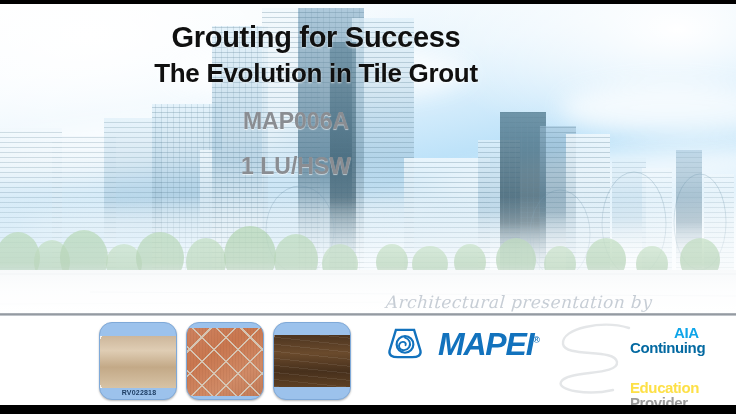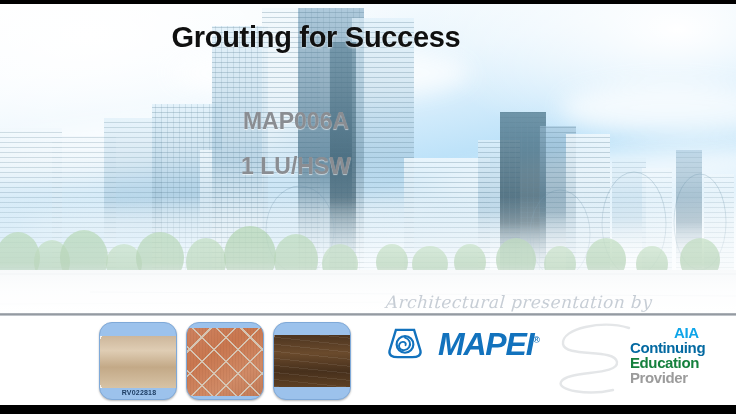--- a/index.html
+++ b/index.html
@@ -157,21 +157,21 @@
   .mapei-reg{ font-size:9px; vertical-align:super; font-style:normal; }
 
   
   .swirl{ position:absolute; left:543px; top:318px; z-index:46; opacity:.33; }
 
   
   .aia{ position:absolute; left:630px; top:325px; z-index:52; line-height:1.0; }
   .aia div{ font-weight:bold; letter-spacing:-0.4px; }
   .aia-1{ font-size:15px; color:#0ea5e9;margin-left:44px; }
   .aia-2{ font-size:15px; color:#0369a1; }
-  .aia-3{ font-size:15px; color:#15803d; }
+  .aia-3{ font-size:15px; color:#fde047;margin-top:25px; }
   .aia-4{ font-size:15px; color:#9b9b9b; }
 </style>
 </head>
 <body>
 
 <div id="slide">
 
   <div class="bar-top"></div>
 
   <div class="hero">
@@ -308,20 +308,21 @@
       <line x1="0" y1="266" x2="736" y2="266" stroke="#c9d3da" stroke-width="1" opacity=".7"></line>
       <line x1="90" y1="284" x2="736" y2="288" stroke="#d7dfe5" stroke-width="1" opacity=".8"></line>
       <line x1="0" y1="296" x2="420" y2="294" stroke="#e2e8ec" stroke-width="1" opacity=".8"></line>
     </svg>
 
     <div class="haze"></div>
   </div>
 
   <div class="title-block">
     <div class="t1">Grouting for Success</div>
+    <div class="t2">The Evolution in Tile Grout</div>
   </div>
 
   <div class="code-block">
     <div class="t3">MAP006A</div>
     <div class="t4">1 LU/HSW</div>
   </div>
 
   <div class="script">Architectural presentation by</div>
 
   <div class="divider"></div>

